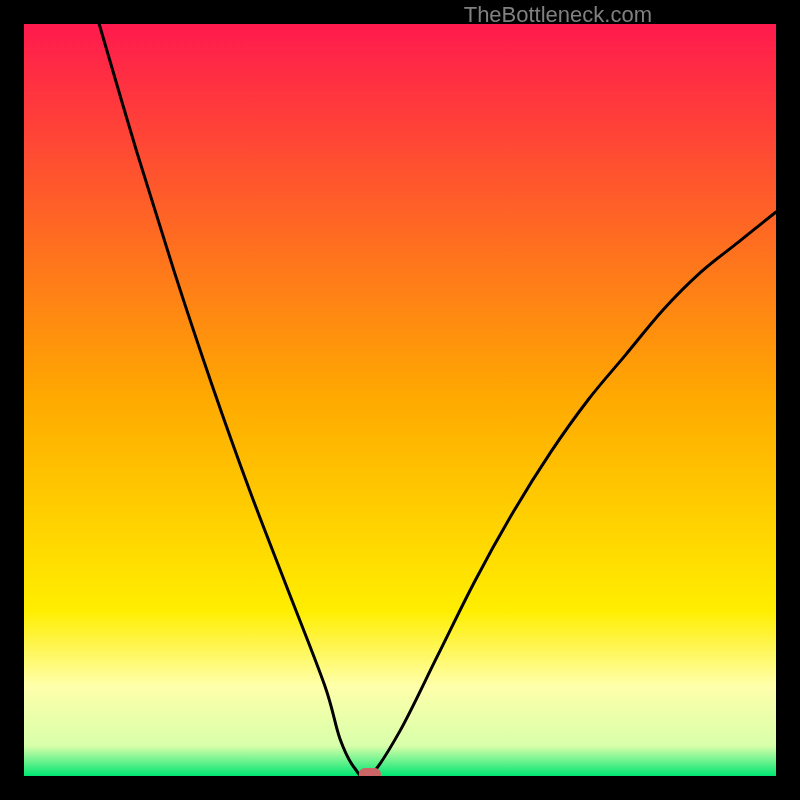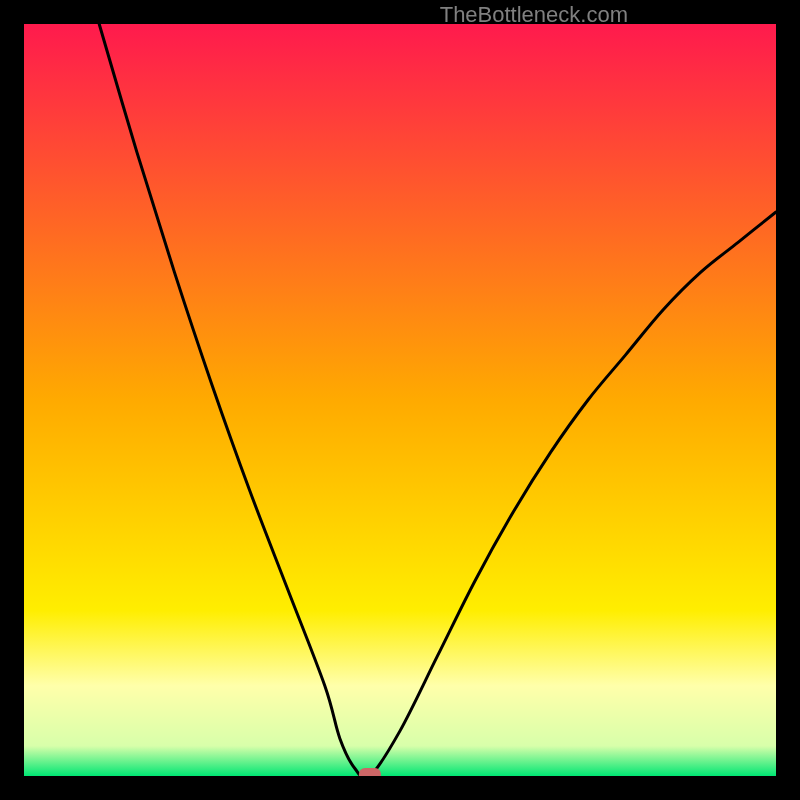--- a/index.html
+++ b/index.html
@@ -11,20 +11,21 @@
     overflow: hidden;
     position: relative;
   }
   .frame {
     position: absolute;
     left: 0;
     top: 0;
     width: 638px;
     height: 800px;
     background: #000;
+    padding-left: 24px;
   }
   .plot-area {
     position: absolute;
     left: 24px;
     top: 24px;
     width: 752px;
     height: 752px;
     overflow: hidden;
   }
   .watermark {

